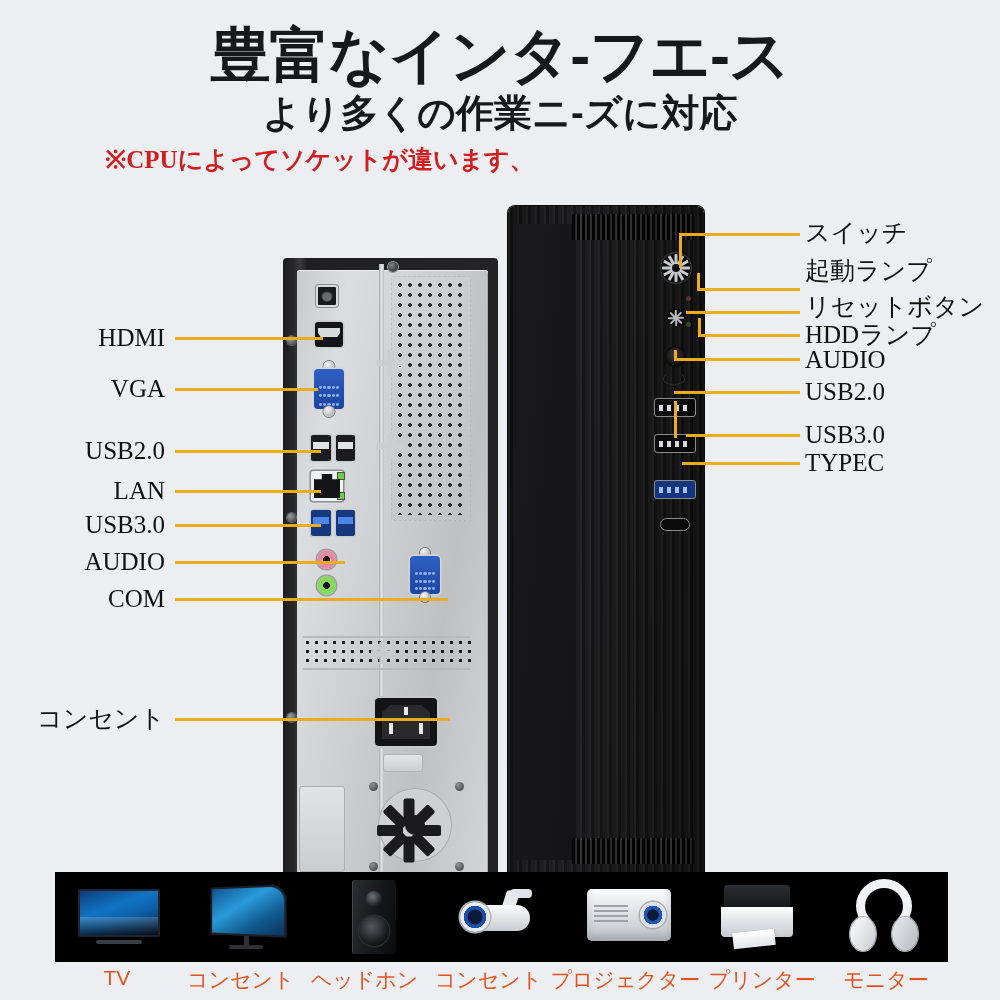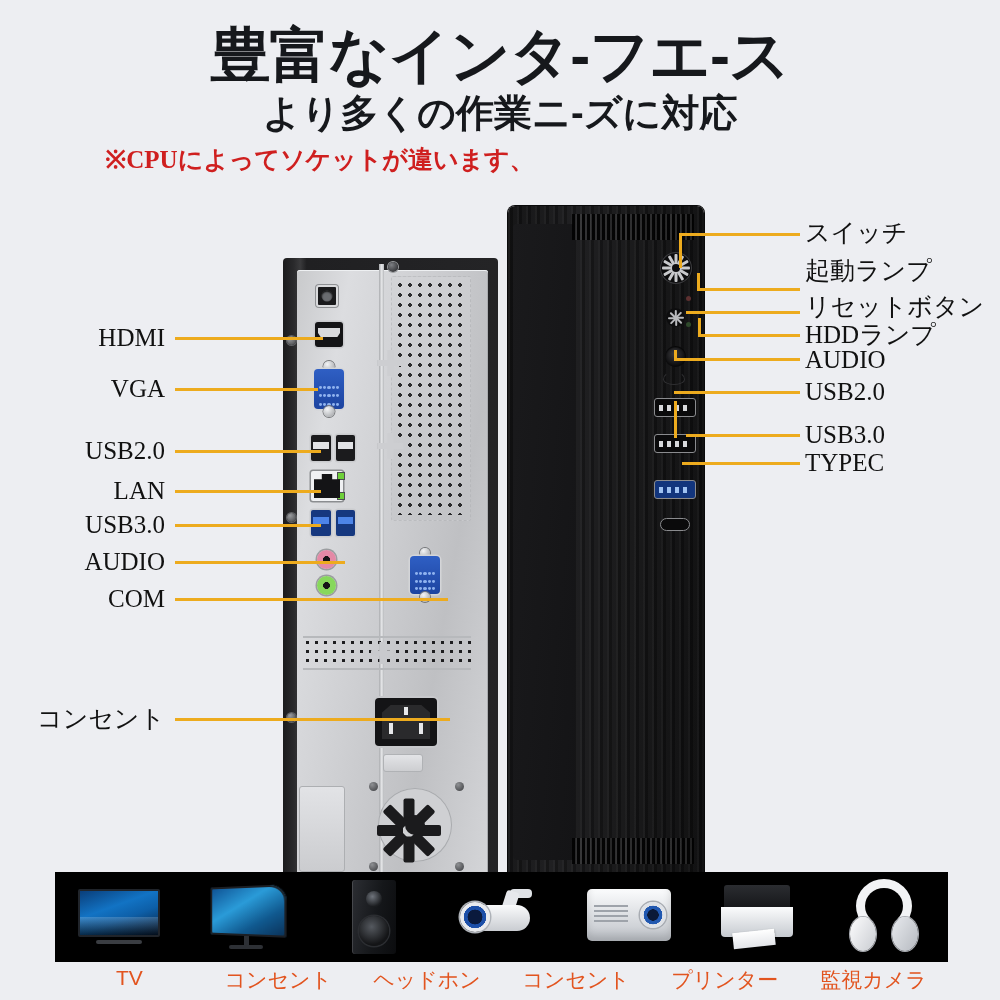--- a/index.html
+++ b/index.html
@@ -924,17 +924,18 @@
       </div>
 
     </div>
   </div>
 
   <div class="dev-names">
     <span>TV</span>
     <span>コンセント</span>
     <span>ヘッドホン</span>
     <span>コンセント</span>
+    <span>プロジェクター</span>
     <span>プリンター</span>
-    <span>監視カメラ</span>
+    <span>モニター</span>
   </div>
 
 </div>
 
 </body></html>

